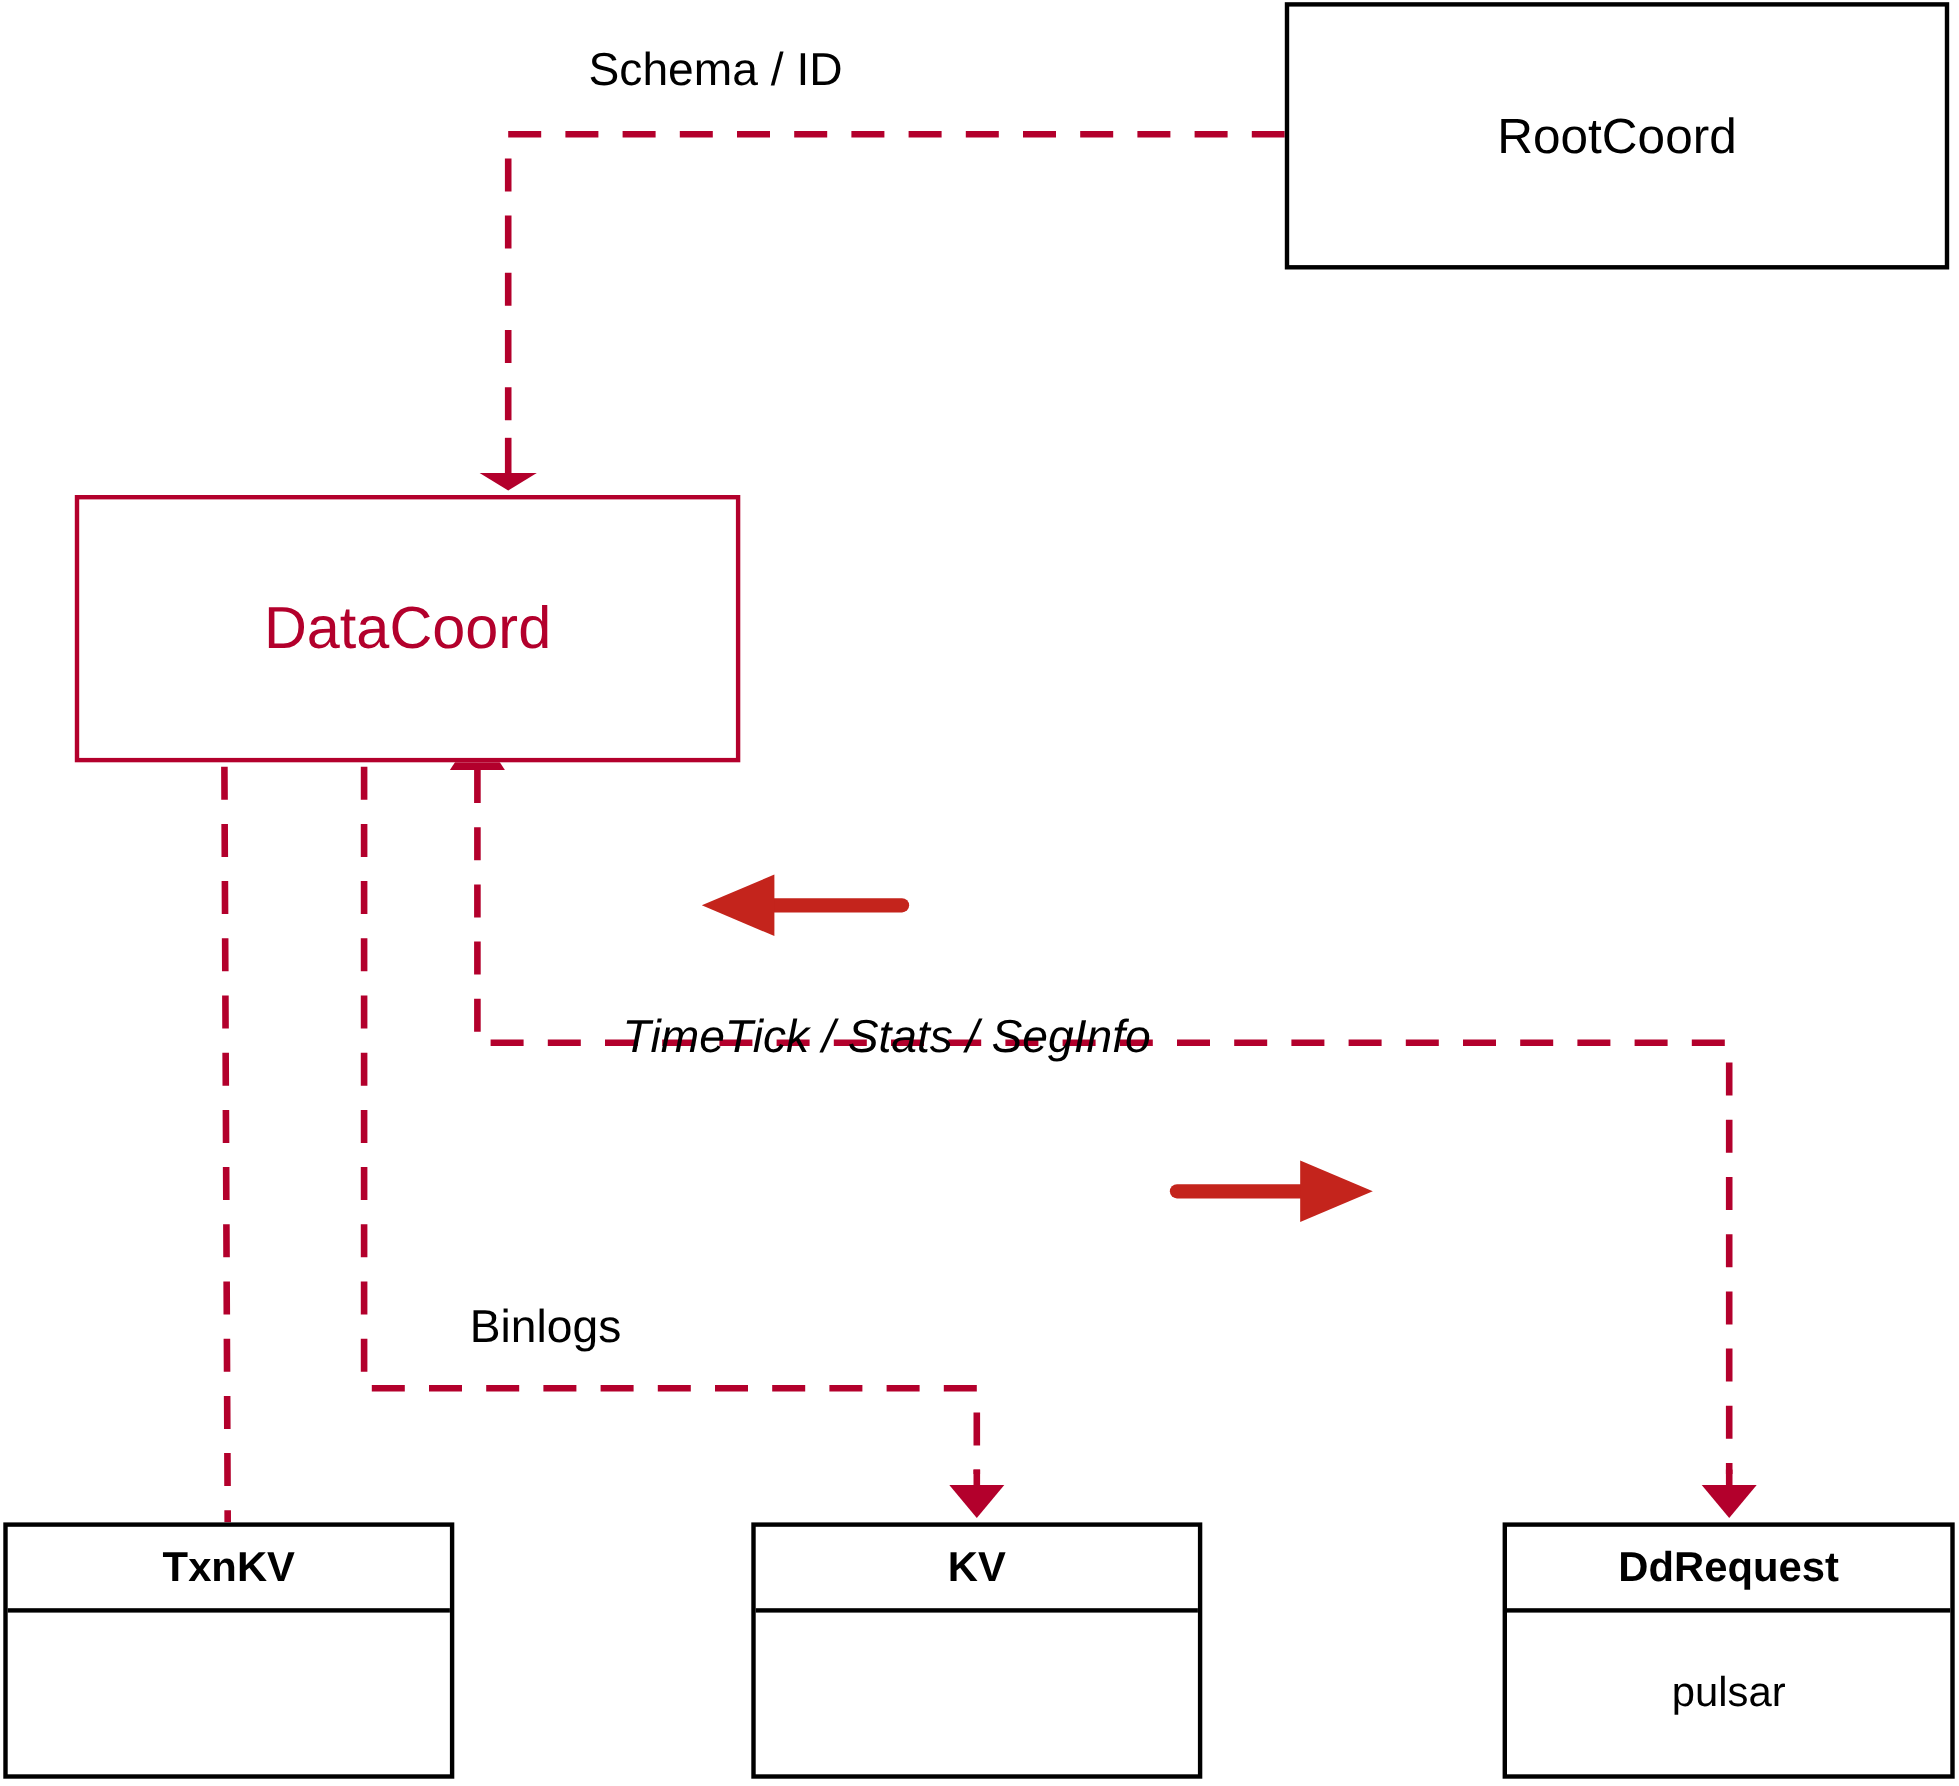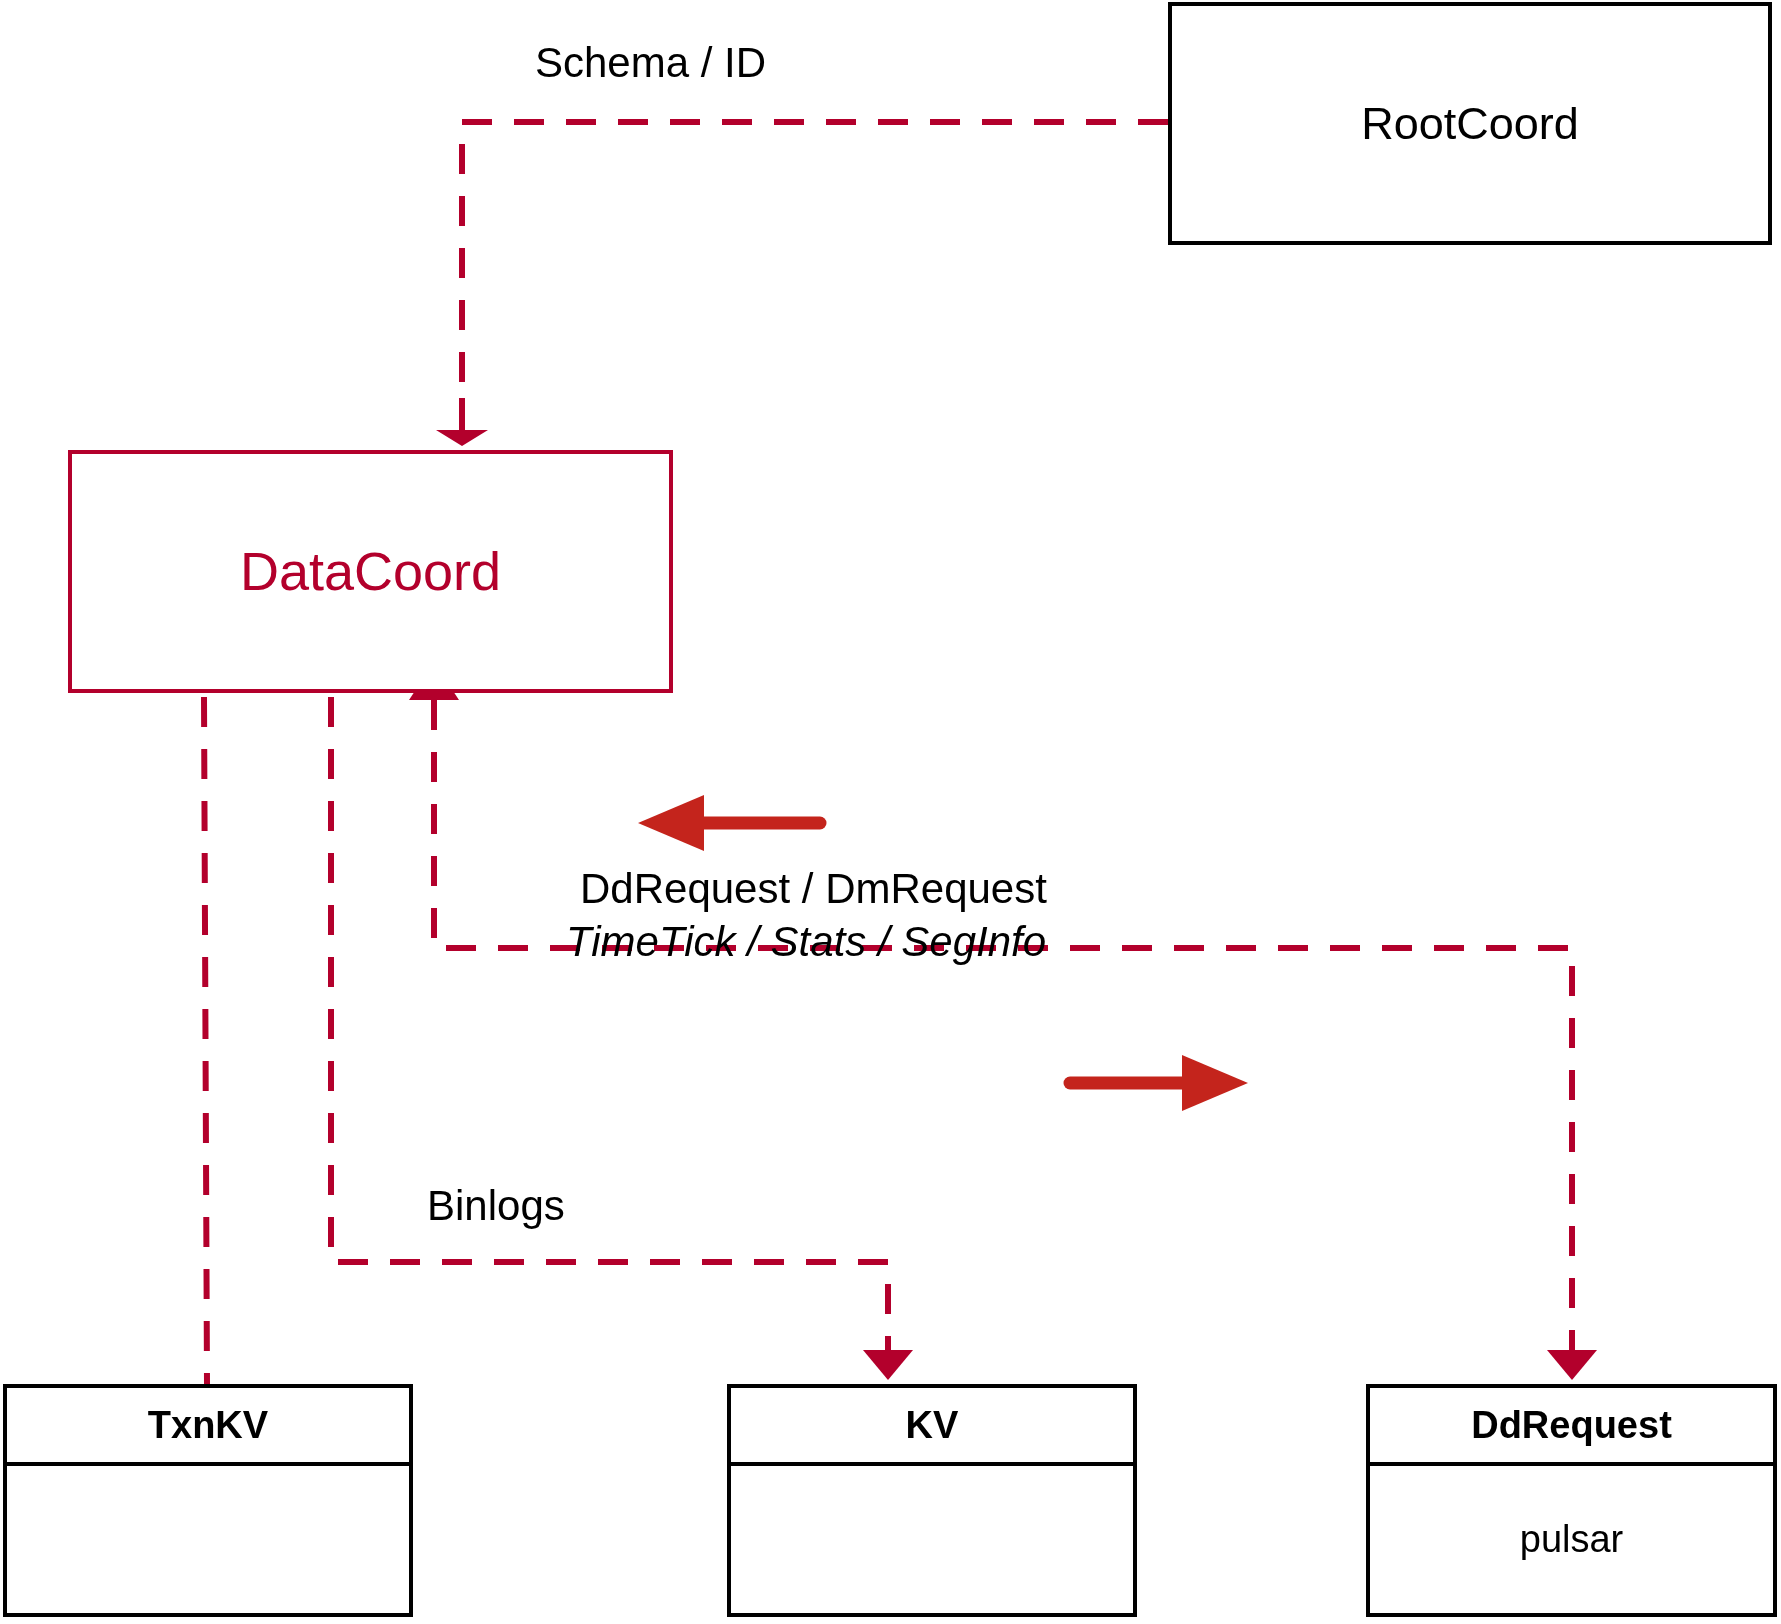--- a/index.html
+++ b/index.html
@@ -151,32 +151,31 @@
   </div>
 
   <div class="node-box node-red" style="left:68px; top:450px; width:605px; height:243px;">
     <div class="node-title">DataCoord</div>
   </div>
 
   <div class="node-box node-split" style="left:3px; top:1384px; width:410px; height:233px;">
     <div class="split-head">TxnKV</div>
   </div>
 
-  <div class="node-box node-split" style="left:683px; top:1384px; width:410px; height:233px;margin-left:44px;">
+  <div class="node-box node-split" style="left:683px; top:1384px; width:410px; height:233px;">
     <div class="split-head">KV</div>
   </div>
 
   <div class="node-box node-split" style="left:1366px; top:1384px; width:411px; height:233px;">
     <div class="split-head">DdRequest</div>
     <div class="split-body">
       <span class="split-body-line">pulsar</span>
     </div>
   </div>
 
   <div class="edge-label" style="left:535px; top:42px;">Schema / ID</div>
 
-  <div class="edge-label" style="left:580px; top:868px;">DdRequest / DmRequest</div>
 
   <div class="edge-label" style="left:566px; top:921px;font-style:italic;">TimeTick / Stats / SegInfo</div>
 
   <div class="edge-label" style="left:427px; top:1185px;">Binlogs</div>
 
 </div>
 
 </body></html>

